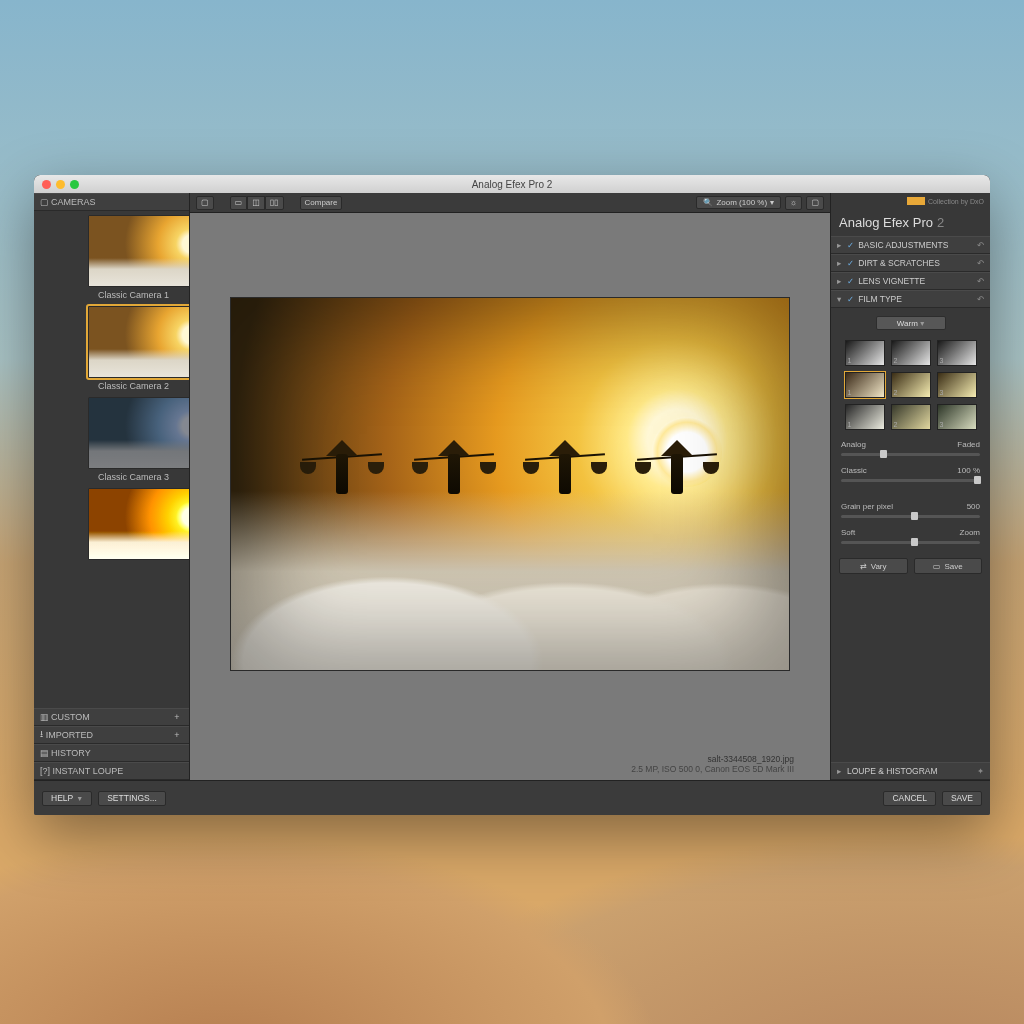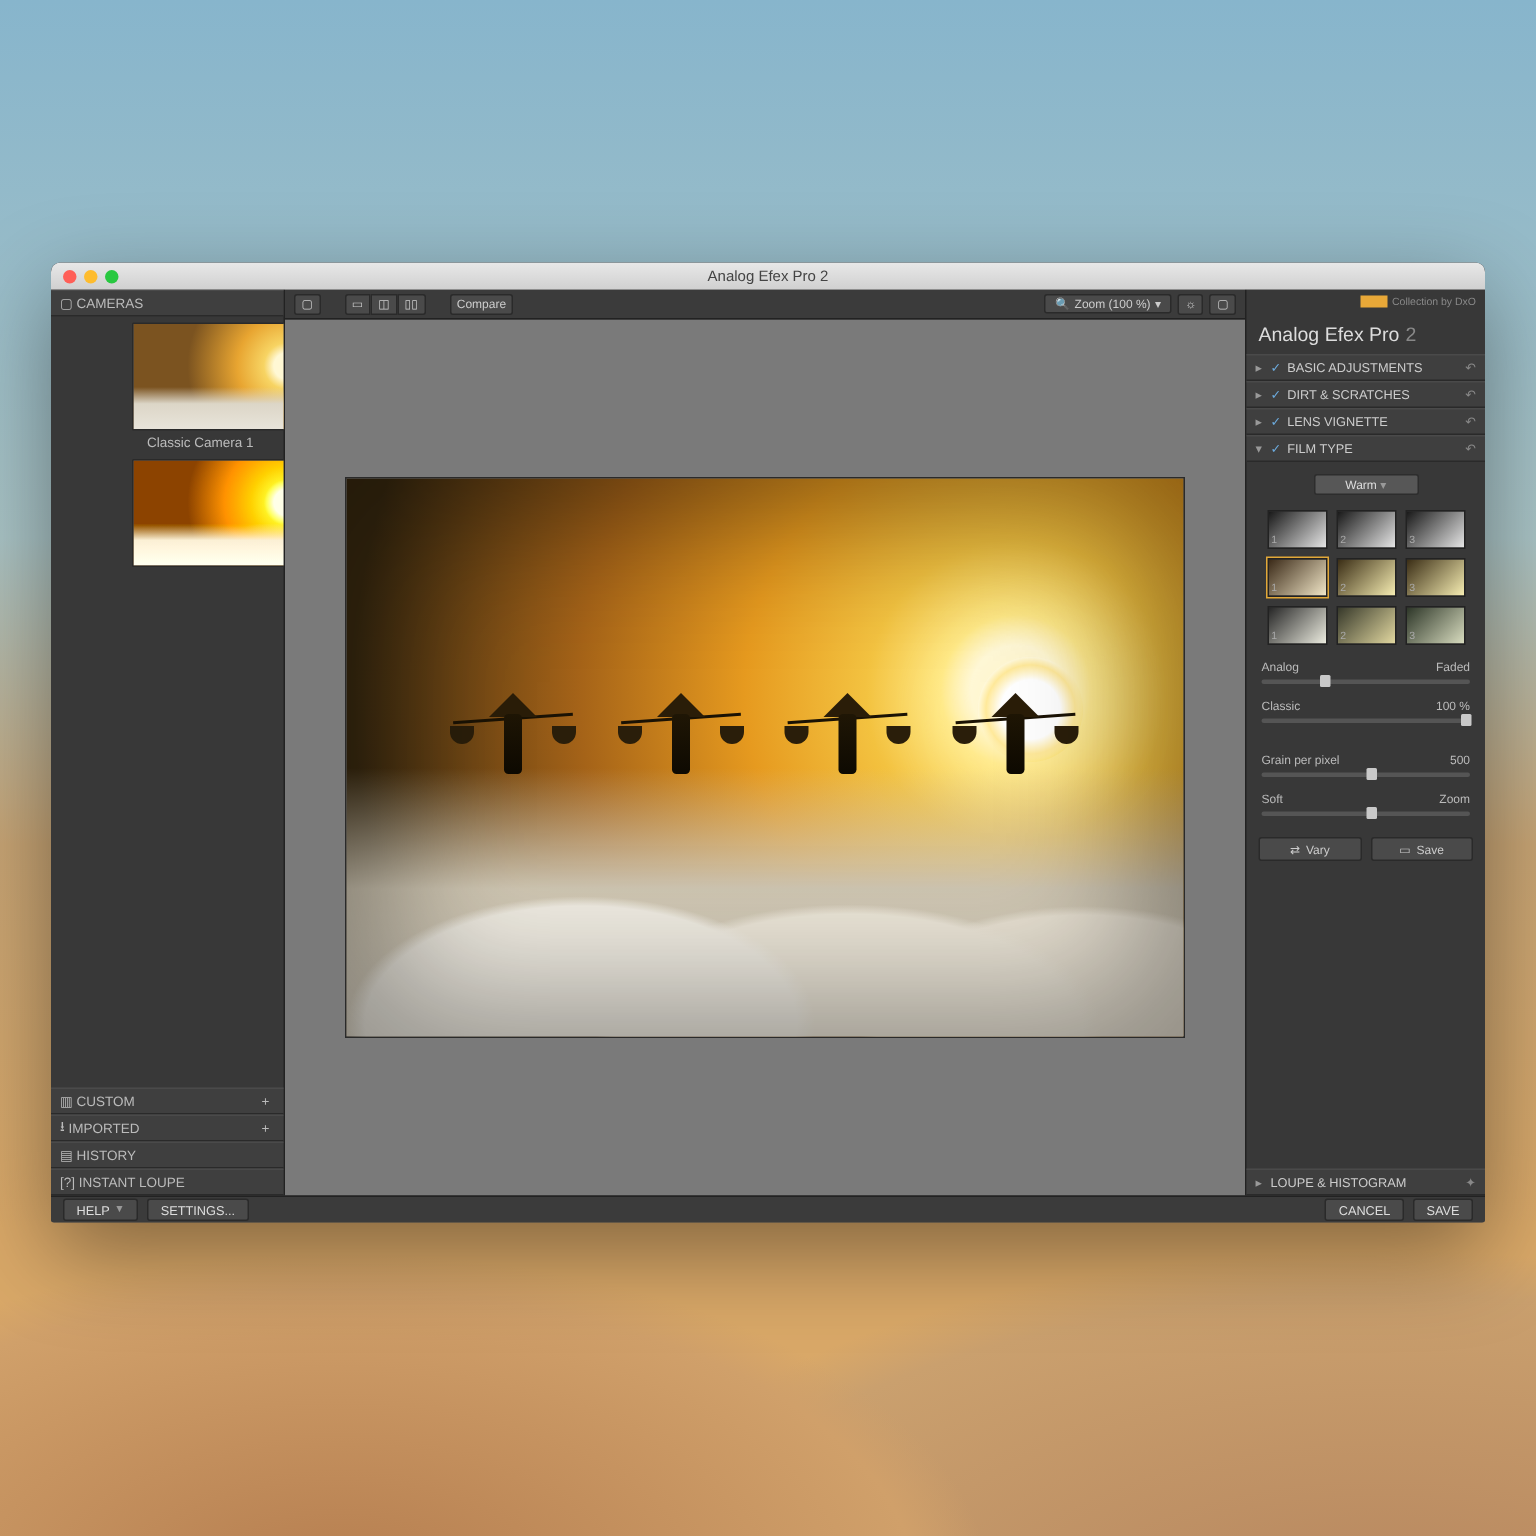--- a/index.html
+++ b/index.html
@@ -119,21 +119,21 @@
 .sw-e{background:linear-gradient(135deg,#36382a,#e2d8a0);}
 .sw-f{background:linear-gradient(135deg,#2d3628,#d8dcbf);}
 .swatch.selected{outline:1.5px solid #e2a838;}
 .slider-row { display:flex; justify-content:space-between; font-size:8px; color:#bbb; margin-top:10px; padding:0 2px;}
 .slider-track { height:3px; background:#555; margin:4px 2px 0; position:relative; border-radius:2px;}
 .slider-thumb { position:absolute; width:7px; height:8px; background:#c9c9c9; top:-3px; border-radius:1px;}
 .vary-row { display:flex; gap:6px; margin-top:14px;}
 .vary-row .btn { flex:1; height:16px; background:#4a4a4a; border:1px solid #2a2a2a; border-radius:2px; display:flex; align-items:center; justify-content:center; font-size:8px; gap:4px;}
 .right-spacer{flex:1;}
 
-.footer { height:18px; background:#3b3b3b; border-top:1px solid #222; display:flex; align-items:center; padding:0 8px; gap:6px;}
+.footer { height:35px; background:#3b3b3b; border-top:1px solid #222; display:flex; align-items:center; padding:0 8px; gap:6px;}
 .footer .btn { height:15px; background:#4a4a4a; border:1px solid #2a2a2a; border-radius:2px; font-size:8.5px; color:#ddd; padding:0 8px; display:flex; align-items:center;}
 .footer .caret-d{font-size:7px; margin-left:3px; color:#999;}
 .footer-spacer{flex:1;}
 </style>
 </head>
 <body>
 <div class="desktop-hill"></div>
 
 <div class="window">
   <div class="titlebar">
@@ -152,20 +152,32 @@
         <span>▢</span>&nbsp;
         <span>CAMERAS</span>
       </div>
       <div class="preset-scroll">
         <div class="scrollbar"></div>
         <div class="preset">
           <div class="thumb">
               <div class="thumb-inner"></div>
             </div>
           <div class="preset-label">Classic Camera 1</div>
+        </div>
+        <div class="preset">
+          <div class="thumb selected">
+              <div class="thumb-inner"></div>
+            </div>
+          <div class="preset-label">Classic Camera 2</div>
+        </div>
+        <div class="preset">
+          <div class="thumb">
+              <div class="thumb-inner" style="filter:brightness(.55) hue-rotate(170deg) saturate(.5);"></div>
+            </div>
+          <div class="preset-label">Classic Camera 3</div>
         </div>
         <div class="preset">
           <div class="thumb">
               <div class="thumb-inner" style="filter:contrast(1.3) saturate(1.4);"></div>
             </div>
         </div>
       </div>
       <div class="left-bottom">
         <div class="section-hdr">▥&nbsp;<span>CUSTOM</span><span class="plus">+</span></div>
         <div class="section-hdr">⭳&nbsp;<span>IMPORTED</span><span class="plus">+</span></div>
@@ -223,20 +235,24 @@
             <div class="figure fig4">
                 <div class="pole"></div>
                 <div class="basket bL"></div>
                 <div class="basket bR"></div>
                 <div class="hat"></div>
                 <div class="body"></div>
               </div>
             <div class="vignette"></div>
           </div>
         </div>
+        <div class="img-footer">
+          <div>salt-3344508_1920.jpg</div>
+          <div class="dim">2.5 MP, ISO 500 0, Canon EOS 5D Mark III</div>
+        </div>
       </div>
     </div>
 
     <div class="right">
       <div class="brand-row">
         <span class="brand-chip"></span>
         <span>Collection by DxO</span>
       </div>
       <div class="panel-title">
         <span>Analog Efex Pro</span><span class="ver">2</span>

